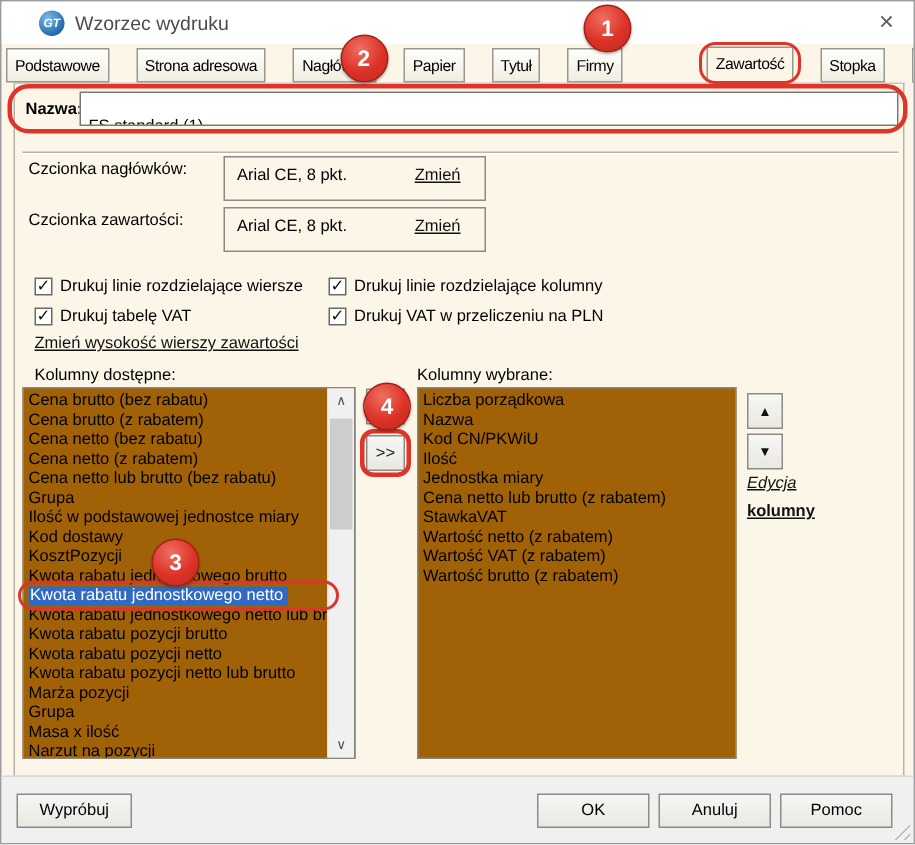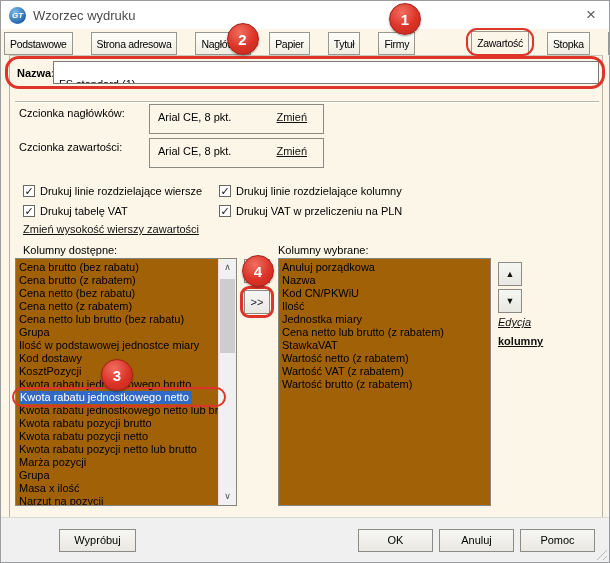--- a/index.html
+++ b/index.html
@@ -3,21 +3,21 @@
 <meta charset="utf-8">
 <style>
   :root{ --red:#DF342A; --sel:#316AC5; }
   html,body{margin:0;padding:0;background:#fff;}
   .window{
     position:relative;width:610px;height:563px;box-sizing:border-box;
     background:#FBF6E7;border:1px solid #9B9CA0;overflow:hidden;
     font-family:"Liberation Sans","DejaVu Sans",sans-serif;font-size:11px;color:#000;
   }
   
-  .titlebar{position:absolute;left:0;top:0;right:0;height:28px;background:#fff;display:flex;align-items:center;gap:7px;padding-left:8px;box-sizing:border-box;}
+  .titlebar{position:absolute;left:0;top:0;right:0;height:28px;background:#fff;display:flex;align-items:center;gap:7px;padding-left:25px;box-sizing:border-box;}
   .app-icon{width:17px;height:17px;border-radius:50%;flex:0 0 auto;
     background:radial-gradient(circle at 35% 30%,#7CBCE9,#1E63A9 75%);
     color:#fff;font-size:8px;font-weight:bold;font-style:italic;
     display:flex;align-items:center;justify-content:center;}
   .title-text{color:#4C4C4C;font-size:13px;}
   .close-btn{position:absolute;right:13px;top:4px;font-size:17px;color:#5d5d5d;line-height:20px;cursor:pointer;}
   
   .tabstrip{position:absolute;left:3px;top:28px;height:26px;display:flex;align-items:flex-end;gap:18px;z-index:3;}
   .tab{height:23px;line-height:22px;padding:0 5px;white-space:nowrap;
     font-size:10.5px;letter-spacing:-0.3px;box-sizing:border-box;position:relative;
@@ -170,42 +170,42 @@
     </div>
   </div>
 
   <div class="btn small" style="left:243px;top:258px;"></div>
   <div class="btn small" style="left:243px;top:289px;">&gt;&gt;</div>
   <div class="ring" style="left:239px;top:285px;width:34px;height:32px;border-radius:9px;"></div>
 
   <div class="listbox" style="left:277px;top:257px;width:213px;height:248px;">
     <div class="items">
 
-    <div class="list-item">Anuluj porządkowa</div>
+    <div class="list-item">Liczba porządkowa</div>
         <div class="list-item">Nazwa</div>
         <div class="list-item">Kod CN/PKWiU</div>
         <div class="list-item">Ilość</div>
         <div class="list-item">Jednostka miary</div>
         <div class="list-item">Cena netto lub brutto (z rabatem)</div>
         <div class="list-item">StawkaVAT</div>
         <div class="list-item">Wartość netto (z rabatem)</div>
         <div class="list-item">Wartość VAT (z rabatem)</div>
         <div class="list-item">Wartość brutto (z rabatem)</div>
       </div>
   </div>
 
   <div class="ring" style="left:11px;top:386px;width:214px;height:20px;border-radius:10px;border-width:2.5px;"></div>
 
   <div class="btn move" style="left:497px;top:261px;"><span>▲</span></div>
   <div class="btn move" style="left:497px;top:288px;"><span>▼</span></div>
   <div class="abs-link link" style="left:497px;top:315px;font-style:italic;">Edycja</div>
   <div class="abs-link link" style="left:497px;top:334px;font-weight:bold;">kolumny</div>
 
   <div class="bottombar"></div>
-  <div class="btn dialog" style="left:10px;top:528px;width:77px;margin-left:48px;">Wypróbuj</div>
+  <div class="btn dialog" style="left:10px;top:528px;width:77px;">Wypróbuj</div>
   <div class="btn dialog" style="left:357px;top:528px;">OK</div>
   <div class="btn dialog" style="left:438px;top:528px;">Anuluj</div>
   <div class="btn dialog" style="left:519px;top:528px;">Pomoc</div>
   <div class="grip"></div>
 
   <div class="badge" style="left: 388px; top: 2px;">1</div>
   <div class="badge" style="left: 225.5px; top: 22px;">2</div>
   <div class="badge" style="left:100px;top:358px;">3</div>
   <div class="badge" style="left:241px;top:254px;">4</div>
 

